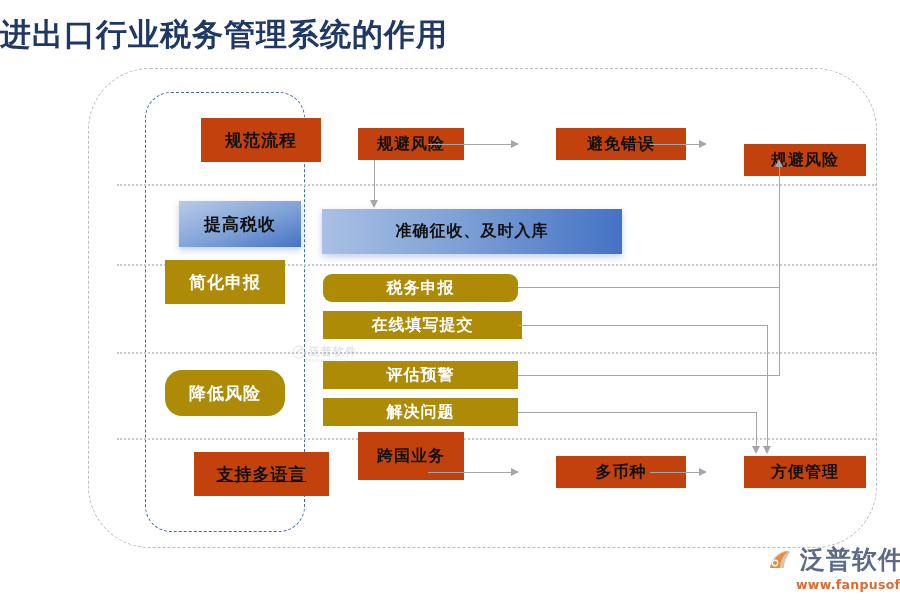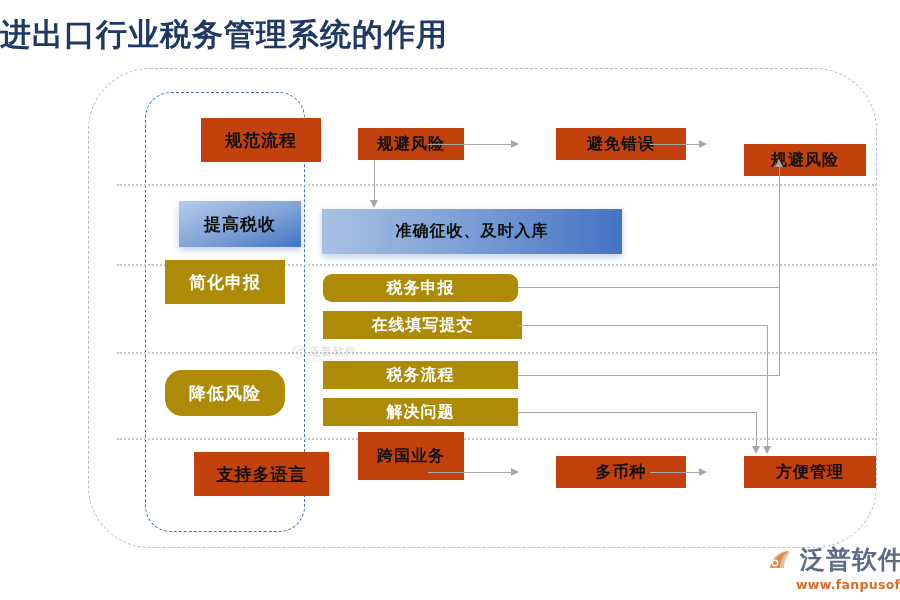--- a/index.html
+++ b/index.html
@@ -154,26 +154,26 @@
   <div class="arrow-r" style="left:699px;top:139.5px;"></div>
 
   <div class="vline" style="left:374px;top:160px;height:42px;"></div>
   <div class="arrow-d" style="left:369.5px;top:200px;"></div>
 
   <div class="box blue" style="left:322px;top:209px;width:300px;height:45px;">准确征收、及时入库</div>
 
   <div class="box gold" style="left:323px;top:274px;width:195px;height:28px;border-radius:9px;">税务申报</div>
   <div class="box gold" style="left:323px;top:311px;width:199px;height:28px;">在线填写提交</div>
 
-  <div class="box gold" style="left:323px;top:361px;width:195px;height:28px;">税务流程</div>
+  <div class="box gold" style="left:323px;top:361px;width:195px;height:28px;">评估预警</div>
   <div class="box gold" style="left:323px;top:398px;width:195px;height:28px;">解决问题</div>
 
   <div class="box peach" style="left:322px;top:432px;width:106px;height:48px;">跨国业务</div>
   <div class="box peach" style="left:520px;top:456px;width:130px;height:32px;">多币种</div>
-  <div class="box peach" style="left:708px;top:456px;width:132px;height:32px;">方便管理</div>
+  <div class="box peach" style="left:708px;top:456px;width:122px;height:32px;">方便管理</div>
 
   <div class="hline" style="left:428px;top:472px;width:84px;"></div>
   <div class="arrow-r" style="left:511px;top:467.5px;"></div>
 
   <div class="hline" style="left:650px;top:472px;width:50px;"></div>
   <div class="arrow-r" style="left:699px;top:467.5px;"></div>
 
   <div class="hline" style="left:518px;top:287px;width:262px;"></div>
   <div class="vline" style="left:779px;top:166px;height:121px;"></div>
   <div class="arrow-u" style="left:774.5px;top:159px;"></div>

